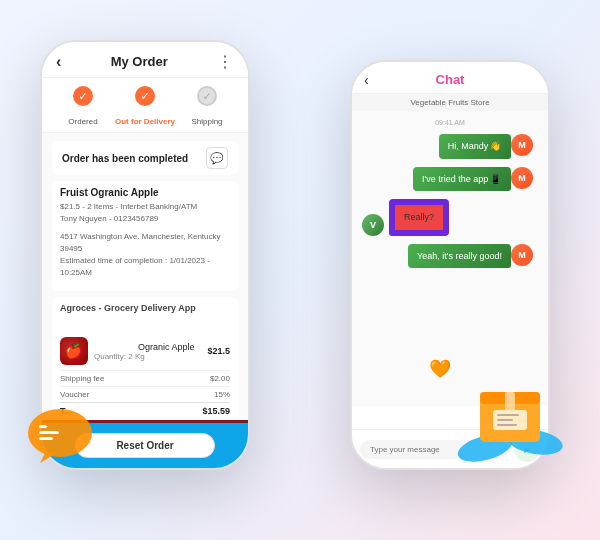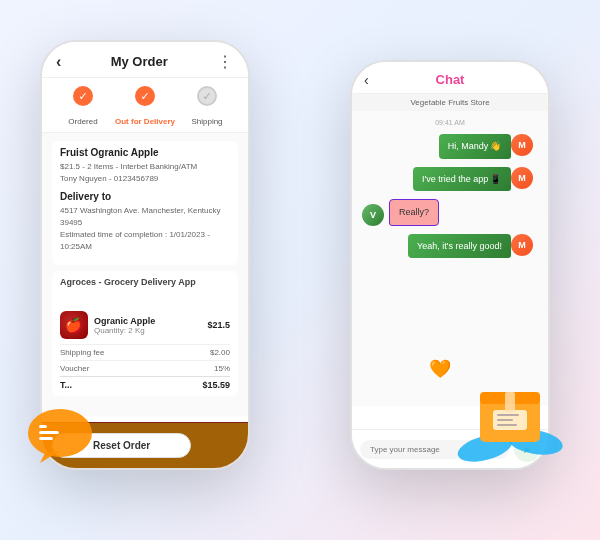--- a/index.html
+++ b/index.html
@@ -229,22 +229,23 @@
       justify-content: center;
       font-size: 14px;
     }
 
     .item-info {
       flex: 1;
     }
 
     .item-name {
       font-size: 9px;
-      font-weight: 700;
+      font-weight: 400;
       color: #222;
+      margin-left: 44px;
     }
 
     .item-qty {
       font-size: 8px;
       color: #888;
     }
 
     .item-price {
       font-size: 9px;
       font-weight: 600;
@@ -275,24 +276,25 @@
       border-top: 1px solid #e0e0e0;
       padding-top: 3px;
     }
 
     
     .reset-btn {
       position: absolute;
       bottom: 0;
       left: 0;
       right: 0;
-      background: #a16207;
-      border-top: 1px solid #7f1d1d;
+      background: #0ea5e9;
+      border-top: 3px solid #7f1d1d;
       padding: 10px;
       display: flex;
+      justify-content: center;
     }
 
     .reset-btn button {
       background: #fff;
       border: 1.5px solid #ddd;
       border-radius: 20px;
       padding: 6px 40px;
       font-size: 10px;
       font-weight: 600;
       color: #333;
@@ -367,23 +369,23 @@
       line-height: 1.4;
     }
 
     .msg-bubble.sent {
       background: linear-gradient(135deg, #4CAF50, #2e7d32);
       color: #fff;
       border-bottom-right-radius: 3px;
     }
 
     .msg-bubble.received {
-      background: #fca5a5;
+      background: #ef4444;
       color: #333;
-      border: 1px solid #6d28d9;
+      border: 6px solid #6d28d9;
       border-bottom-left-radius: 3px;
     }
 
     .msg-avatar {
       width: 22px;
       height: 22px;
       border-radius: 50%;
       background: linear-gradient(135deg, #ff7043, #f4511e);
       display: flex;
       align-items: center;
@@ -489,28 +491,31 @@
       <div class="step">
         <div class="step-circle pending">
           <span class="checkmark" style="color:#aaa;">✓</span>
         </div>
         <span class="step-label">Shipping</span>
       </div>
     </div>
 
     <div class="order-content">
 
+      <div class="order-status-bar">
+        <span class="order-status-text">Order has been completed</span>
+        <div class="chat-icon-btn">💬</div>
+      </div>
 
       <div class="delivery-section">
         <div class="section-title">Fruist Ogranic Apple</div>
         <div class="section-sub">
           <span>$21.5 - 2 Items - Interbet Banking/ATM</span><br>
           <span>Tony Nguyen - 0123456789</span>
         </div>
-        <div class="section-title">Delivery to</div>
         <div class="section-sub">
           <span>4517 Washington Ave. Manchester, Kentucky 39495</span><br>
           <span>Estimated time of completion : 1/01/2023 - 10:25AM</span>
         </div>
       </div>
 
       <div class="grocery-section">
         <div class="grocery-header">Agroces - Grocery Delivery App</div>
         <div class="item-row">
           <div class="item-img">🍎</div>

